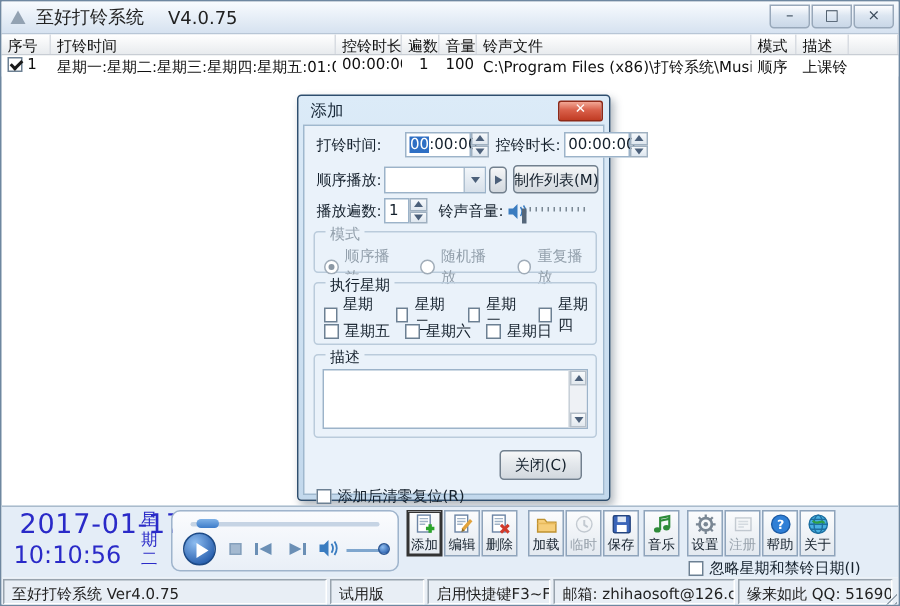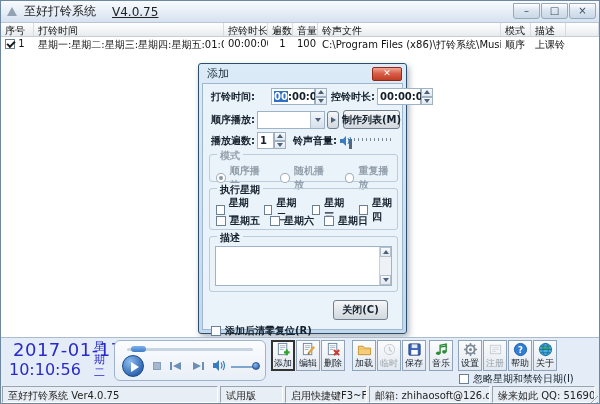--- a/index.html
+++ b/index.html
@@ -6,21 +6,21 @@
   body { font-family: "DejaVu Sans", sans-serif; background: #cfd8e2; }
   .win { position: relative; width: 600px; height: 404px; background: #ffffff;
          border: 1px solid #6e87a0; overflow: hidden; font-family: "DejaVu Sans", sans-serif; }
 
   
   .titlebar { position: absolute; left: 0; top: 0; width: 100%; height: 22px;
     background: linear-gradient(#f8fbfe, #d6e2f0); border-bottom: 1px solid #b8c6d6;
     display: flex; align-items: center; padding: 0 6px; font-size: 12px; color: #222; }
   .bell { width: 0; height: 0; border-left: 5px solid transparent; border-right: 5px solid transparent;
     border-bottom: 9px solid #93a2b2; margin-right: 7px; }
-  .ver { margin-left: 16px; text-decoration: underline; }
+  .ver { margin-left: 16px; }
   .winbtns { position: absolute; right: 3px; top: 2px; display: flex; gap: 1px; }
   .winbtn { width: 27px; height: 16px; border: 1px solid #98a8ba; border-radius: 0 0 3px 3px;
     background: linear-gradient(#fdfeff, #dce6f1 45%, #c9d7e7); color: #3a4a5a; font-size: 10px;
     display: flex; align-items: center; justify-content: center; line-height: 1; }
 
   
   .lheader { position: absolute; top: 22px; left: 0; width: 100%; height: 14px; display: flex;
     background: linear-gradient(#ffffff, #e8ebee); border-bottom: 1px solid #c8cdd4; font-size: 10px; color: #111; }
   .hc { border-right: 1px solid #d8dce2; padding: 1px 0 0 4px; white-space: nowrap; overflow: hidden; }
   .lrow { position: absolute; top: 36px; left: 0; width: 100%; height: 14px; display: flex;
@@ -35,21 +35,21 @@
 
   
   .dialog { position: absolute; left: 197px; top: 62px; width: 209px; height: 271px;
     background: linear-gradient(#dcebf8, #c2d8ec); border: 1px solid #2e4e6e; border-radius: 3px;
     box-shadow: 2px 3px 6px rgba(30,50,70,.35); }
   .dtitle { height: 19px; display: flex; align-items: center; padding: 0 4px 0 8px; font-size: 11px; color: #1a2a3a; }
   .dclose { margin-left: auto; width: 30px; height: 14px; border: 1px solid #8e2918; border-radius: 2px;
     background: linear-gradient(#f2a795, #d9604a 45%, #c13c24); color: #fff; font-size: 9px;
     display: flex; align-items: center; justify-content: center; line-height: 1; }
   .dbody { position: absolute; left: 3px; right: 3px; top: 19px; bottom: 3px;
-    background: #eaf2fa; border: 1px solid #9fb8ce; font-size: 10px; color: #14202c; font-weight: bold; }
+    background: #eaf2fa; border: 1px solid #9fb8ce; font-size: 10px; color: #14202c; }
   .drow { position: absolute; left: 8px; display: flex; align-items: center; white-space: nowrap; }
   .ed { height: 17px; border: 1px solid #9cb3c9; background: #fff; padding: 1px 2px; display: flex;
     align-items: center; font-size: 10px; }
   .seltxt { background: #2e6fc4; color: #fff; }
   .spin { width: 12px; height: 17px; display: flex; flex-direction: column; }
   .spin > div { flex: 1; border: 1px solid #9fb0c0; background: linear-gradient(#f6f9fc, #dfe7ef);
     display: flex; align-items: center; justify-content: center; }
   .tri-u { width: 0; height: 0; border-left: 3px solid transparent; border-right: 3px solid transparent;
     border-bottom: 4px solid #4c607a; }
   .tri-d { width: 0; height: 0; border-left: 3px solid transparent; border-right: 3px solid transparent;

